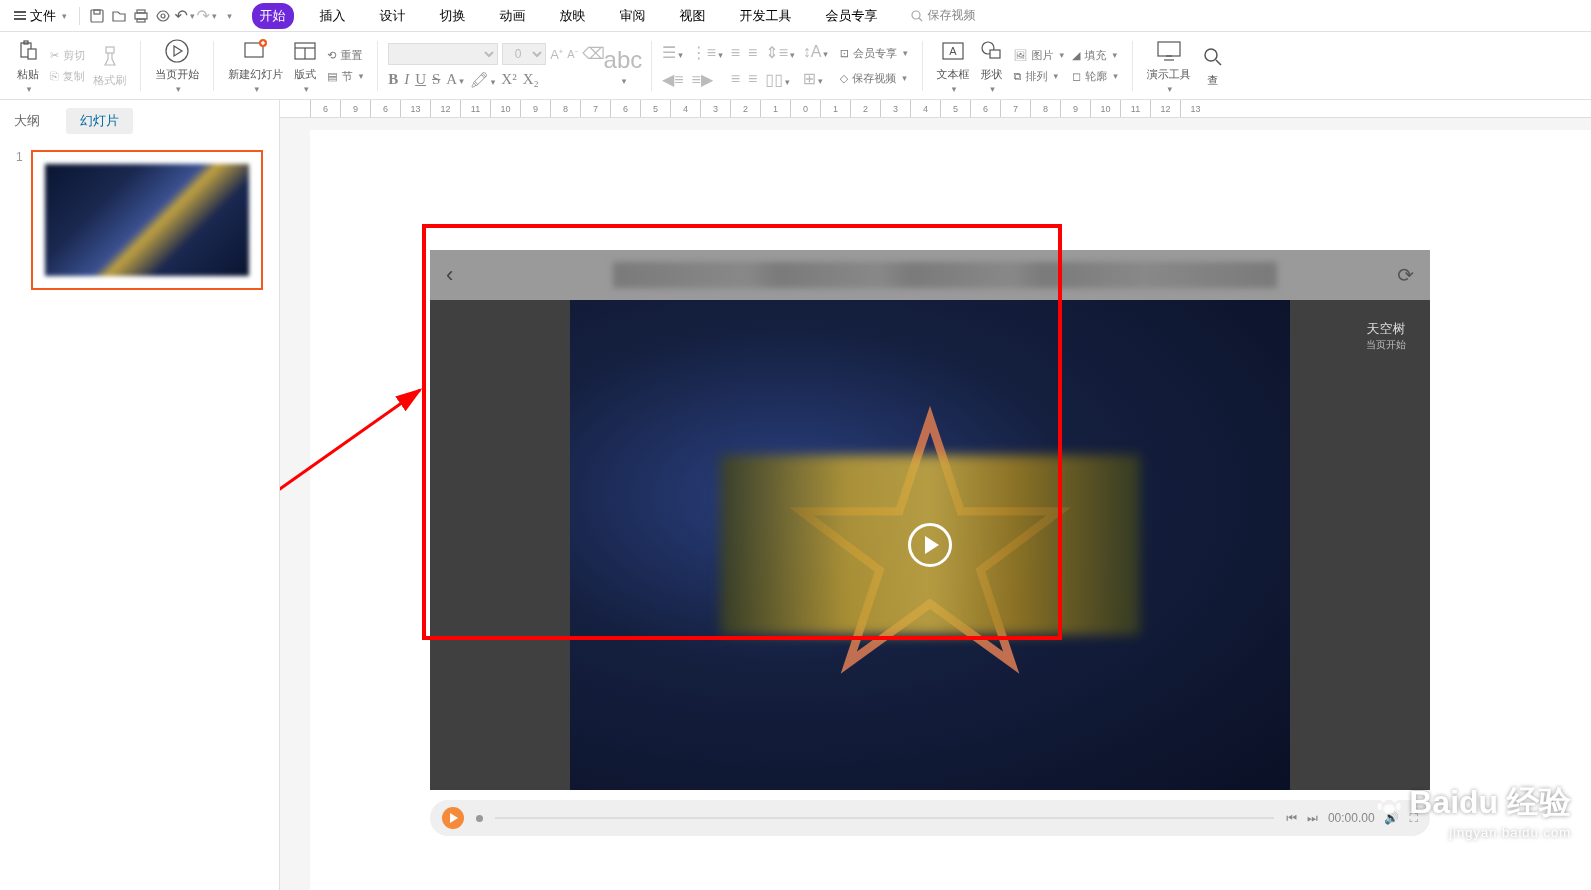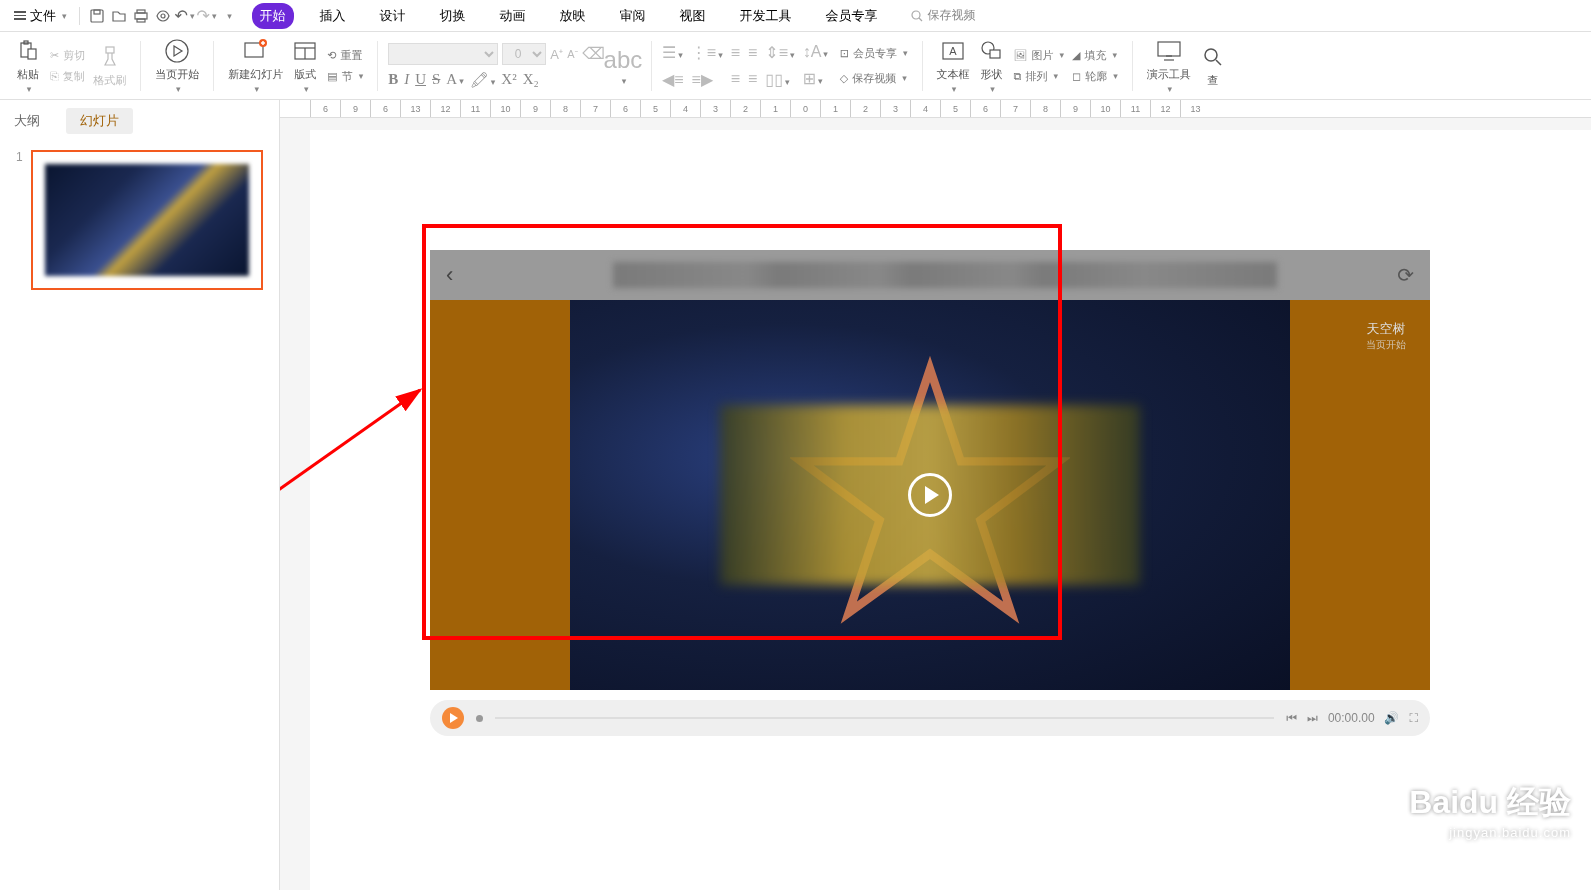--- a/index.html
+++ b/index.html
@@ -31,39 +31,39 @@
     .font-select { width: 110px; height: 22px; border: 1px solid #ddd; font-size: 12px; }
     .size-select { width: 44px; height: 22px; border: 1px solid #ddd; font-size: 12px; text-align: center; }
     .fmt-row { display: flex; gap: 6px; font-size: 15px; color: #888; align-items: center; }
     .fmt-btn { cursor: pointer; font-family: "Times New Roman", serif; }
     
     
     .main { display: flex; height: calc(890px - 100px); }
     .sidebar { width: 280px; border-right: 1px solid #e0e0e0; }
     .side-tabs { display: flex; gap: 12px; padding: 8px 0; justify-content: flex-start; font-size: 13px; }
     .side-tab { padding: 4px 14px; cursor: pointer; color: #666; border-radius: 3px; }
-    .side-tab.active { background: #eee; color: #a16207; }
+    .side-tab.active { background: #eee; color: #0369a1; }
     .thumbs { padding: 8px 16px; }
     .thumb-wrap { display: flex; gap: 8px; }
     .thumb-num { font-size: 12px; color: #999; }
     .thumb { width: 240px; height: 140px; border: 2px solid #f35a1f; background: #fff; padding: 12px; }
     .thumb-img { width: 100%; height: 100%; background: linear-gradient(135deg, #0a1530 0%, #1a2850 30%, #3a5090 50%, #c0a040 55%, #1a2850 70%, #0a1530 100%); filter: blur(2px); }
     
     .canvas-area { flex: 1; background: #f5f5f5; position: relative; overflow: hidden; }
     .ruler-h { height: 18px; background: #fff; border-bottom: 1px solid #ddd; position: relative; overflow: hidden; }
     .ruler-marks { position: absolute; left: 30px; right: 0; height: 100%; display: flex; font-size: 9px; color: #888; }
     .ruler-marks span { width: 30px; text-align: center; border-left: 1px solid #ccc; padding-top: 4px; }
     
     .slide { position: absolute; left: 30px; top: 30px; right: 0; bottom: 0; background: #fff; }
     .video-player { position: absolute; left: 120px; top: 120px; width: 1000px; }
     .video-header { height: 50px; background: #9a9a9a; display: flex; align-items: center; padding: 0 16px; gap: 20px; }
     .back-arrow { font-size: 22px; color: #444; cursor: pointer; }
     .title-blur { flex: 1; height: 26px; background: linear-gradient(90deg, #7a7a7a 0%, #888 20%, #7a7a7a 25%, #888 40%, #7a7a7a 45%, #888 60%, #7a7a7a 65%, #888 80%, #7a7a7a 100%); filter: blur(3px); margin: 0 100px 0 140px; }
     .refresh { font-size: 20px; color: #555; cursor: pointer; }
-    .video-body { height: 390px; background: #a16207; position: relative; overflow: hidden; }
+    .video-body { height: 490px; background: #404040; position: relative; overflow: hidden; }
     .video-frame { position: absolute; left: 140px; right: 140px; top: 0; bottom: 0; }
     .space-bg { width: 100%; height: 100%; background: radial-gradient(ellipse at 30% 40%, #2a4080 0%, #152040 40%, #0a1025 100%); position: relative; }
     .star-shape { position: absolute; left: 50%; top: 50%; transform: translate(-50%, -50%); width: 280px; height: 280px; }
     .pixelate { position: absolute; left: 50%; top: 50%; transform: translate(-50%, -50%); width: 420px; height: 180px; background: linear-gradient(90deg, #3a4020 0%, #c0a030 30%, #d0b040 50%, #a08020 70%, #3a4020 100%); filter: blur(6px); opacity: 0.85; }
     .play-btn { position: absolute; left: 50%; top: 50%; transform: translate(-50%, -50%); width: 44px; height: 44px; border: 3px solid #fff; border-radius: 50%; display: flex; align-items: center; justify-content: center; cursor: pointer; }
     .play-btn::after { content: ''; border-left: 14px solid #fff; border-top: 9px solid transparent; border-bottom: 9px solid transparent; margin-left: 4px; }
     .watermark { position: absolute; right: 24px; top: 20px; color: #ddd; font-size: 13px; text-align: center; }
     .watermark-sub { font-size: 10px; opacity: 0.8; }
     
     .red-box { position: absolute; border: 4px solid #ff0000; pointer-events: none; }

